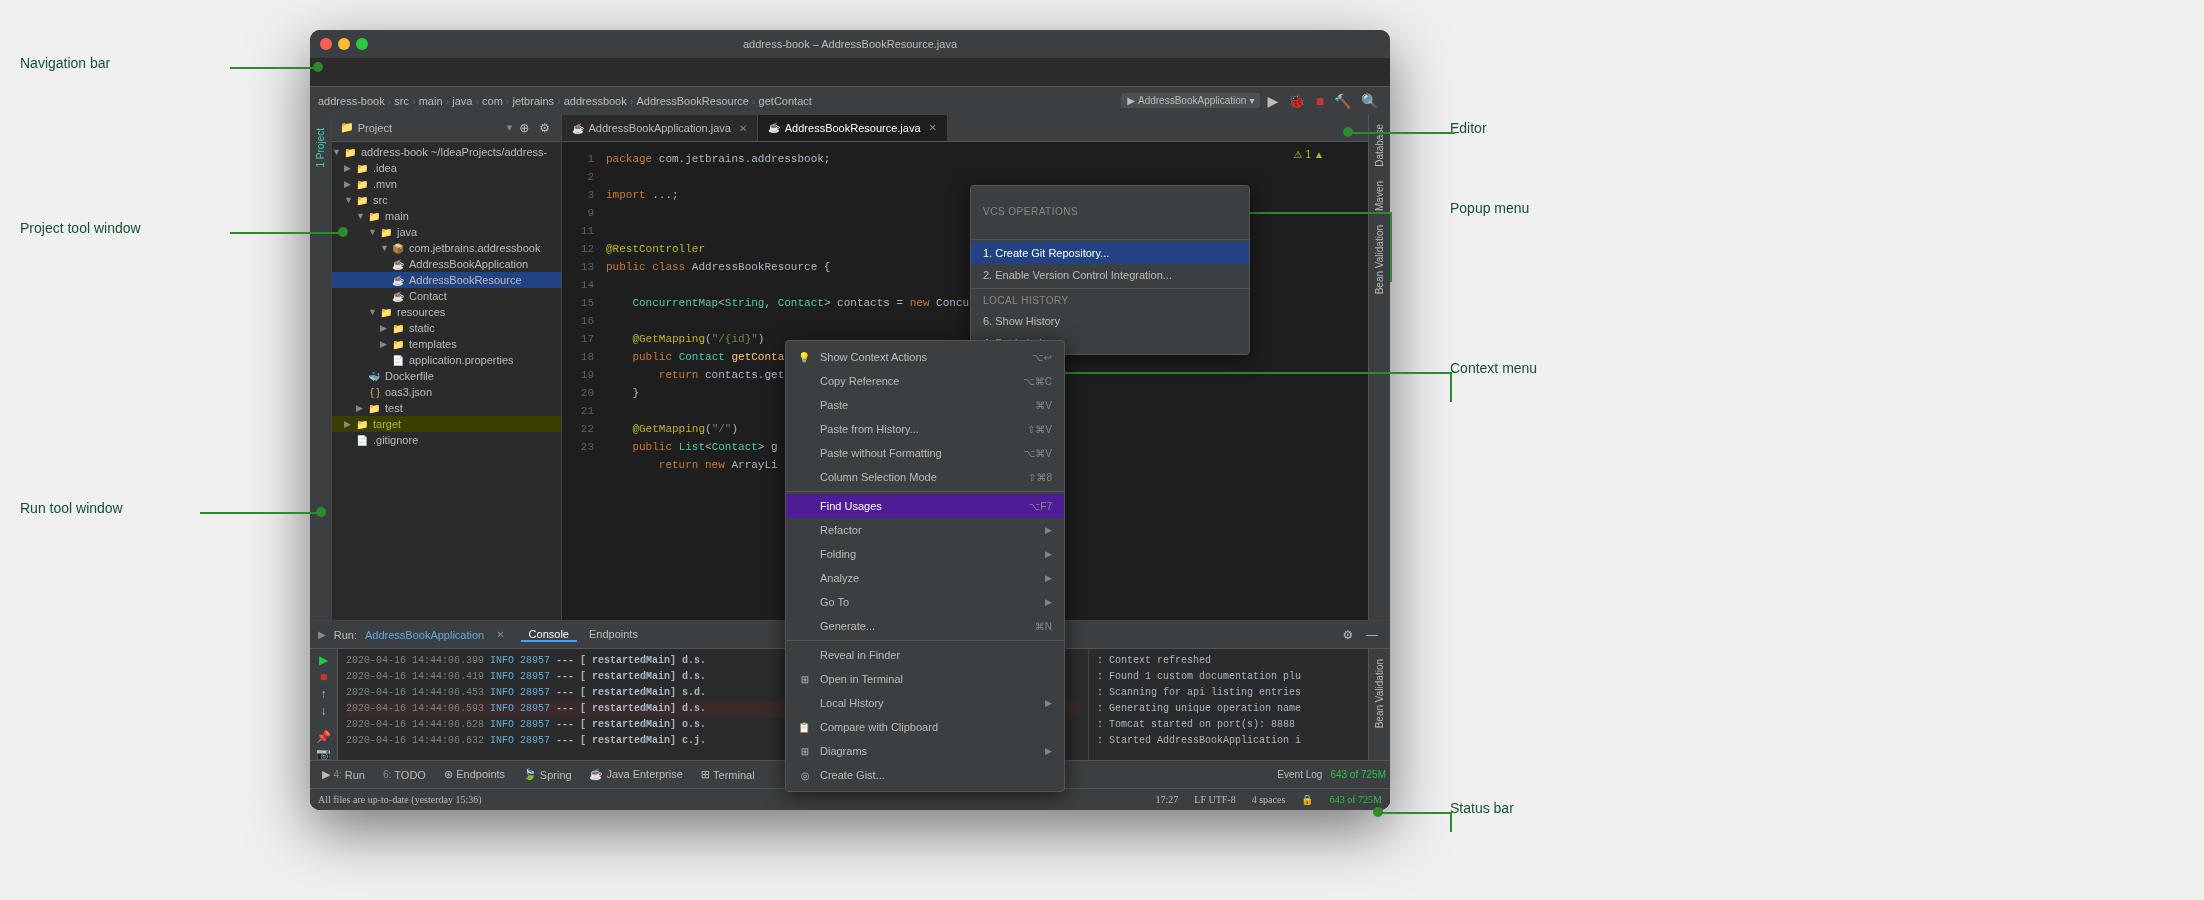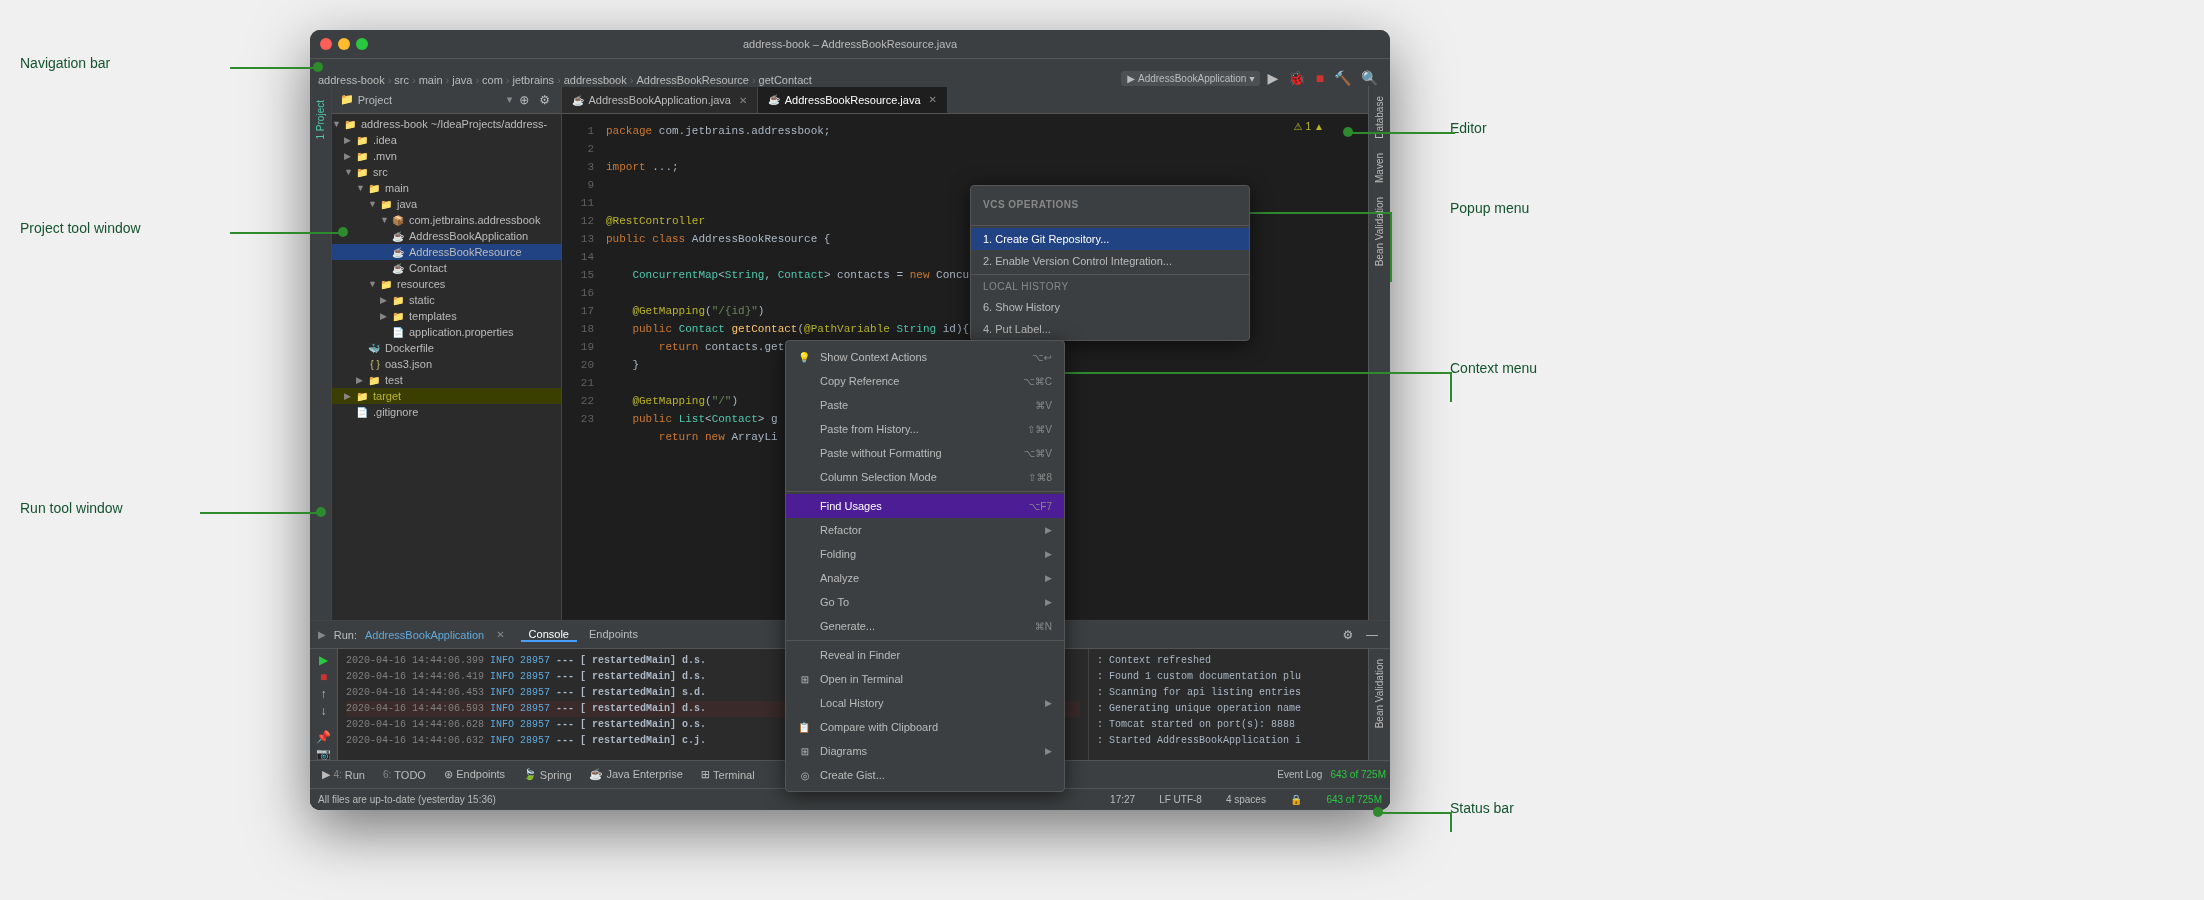--- a/index.html
+++ b/index.html
@@ -67,26 +67,27 @@
       color: #bbb;
       font-size: 11px;
     }
 
     
     .nav-bar {
       height: 28px;
       background: #3c3f41;
       border-top: 1px solid #555;
       display: flex;
-      align-items: flex-end;
+      align-items: center;
       padding: 0 8px;
       gap: 8px;
       flex-shrink: 0;
       font-size: 11px;
       color: #bbb;
+      margin-top: 28px;
     }
     .nav-breadcrumb {
       display: flex;
       align-items: center;
       gap: 3px;
     }
     .nav-sep { color: #666; }
     .nav-item { color: #bbb; cursor: pointer; }
     .nav-right {
       margin-left: auto;
@@ -344,22 +345,23 @@
       height: 22px;
       background: #3c3f41;
       display: flex;
       align-items: center;
       padding: 0 8px;
       font-size: 10px;
       color: #bbb;
       border-top: 1px solid #555;
       flex-shrink: 0;
       gap: 8px;
-    }
-    .status-right { margin-left: auto; display: flex; gap: 24px; align-items: center; text-align: center; }
+      font-family: Liberation Serif, serif;
+    }
+    .status-right { margin-left: auto; display: flex; gap: 16px; align-items: center; text-align: center; }
     .status-green { color: #28c840; }
     .status-item { cursor: pointer; }
 
     
     .bottom-tabs-bar {
       height: 28px;
       background: #3c3f41;
       display: flex;
       align-items: center;
       padding: 0 4px;
@@ -389,22 +391,21 @@
       left: 660px;
       width: 280px;
       background: #3c3f41;
       border: 1px solid #555;
       border-radius: 4px;
       box-shadow: 0 4px 20px rgba(0,0,0,0.6);
       z-index: 100;
       font-size: 11px;
     }
     .vcs-popup-section {
-      padding: 9px 0;
-      font-weight: bold;
+      padding: 16px 0;
     }
     .vcs-popup-section-title {
       padding: 4px 12px;
       color: #888;
       font-size: 10px;
       text-transform: uppercase;
       letter-spacing: 0.5px;
     }
     .vcs-popup-divider {
       height: 1px;

